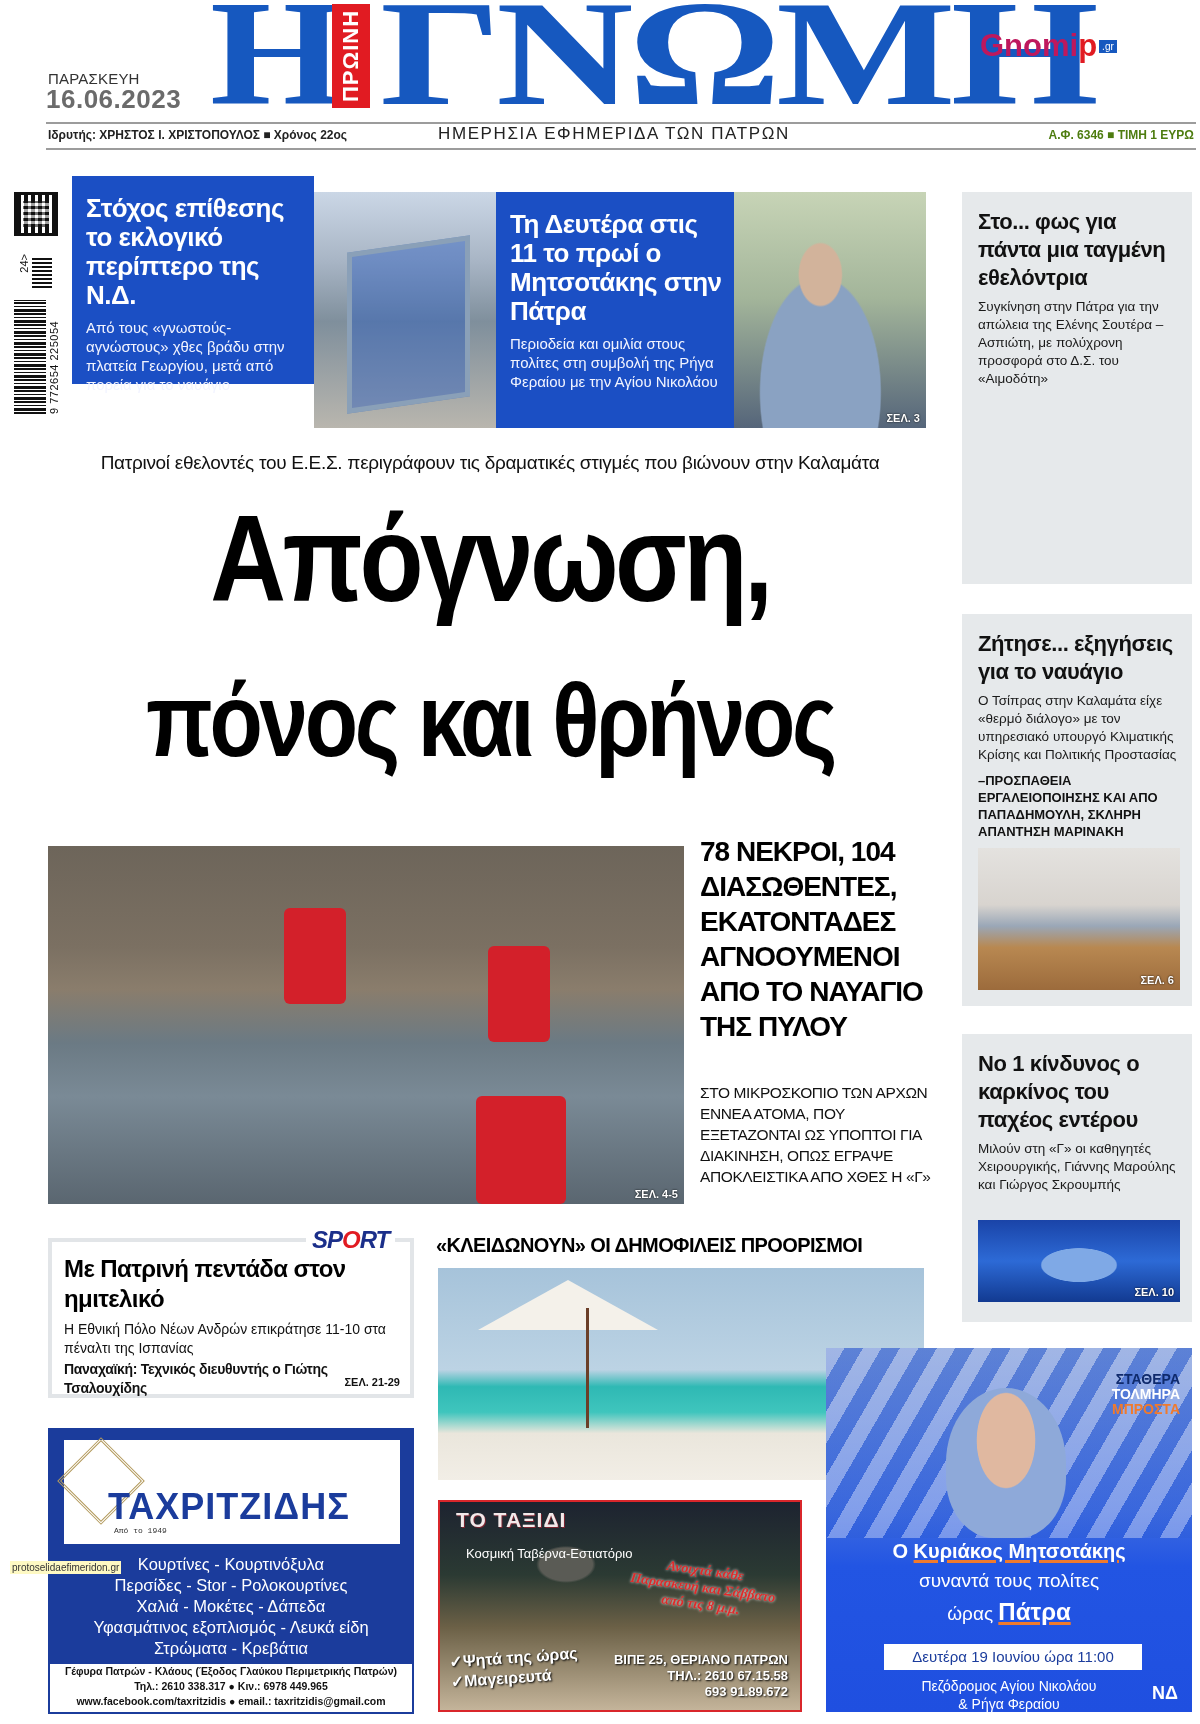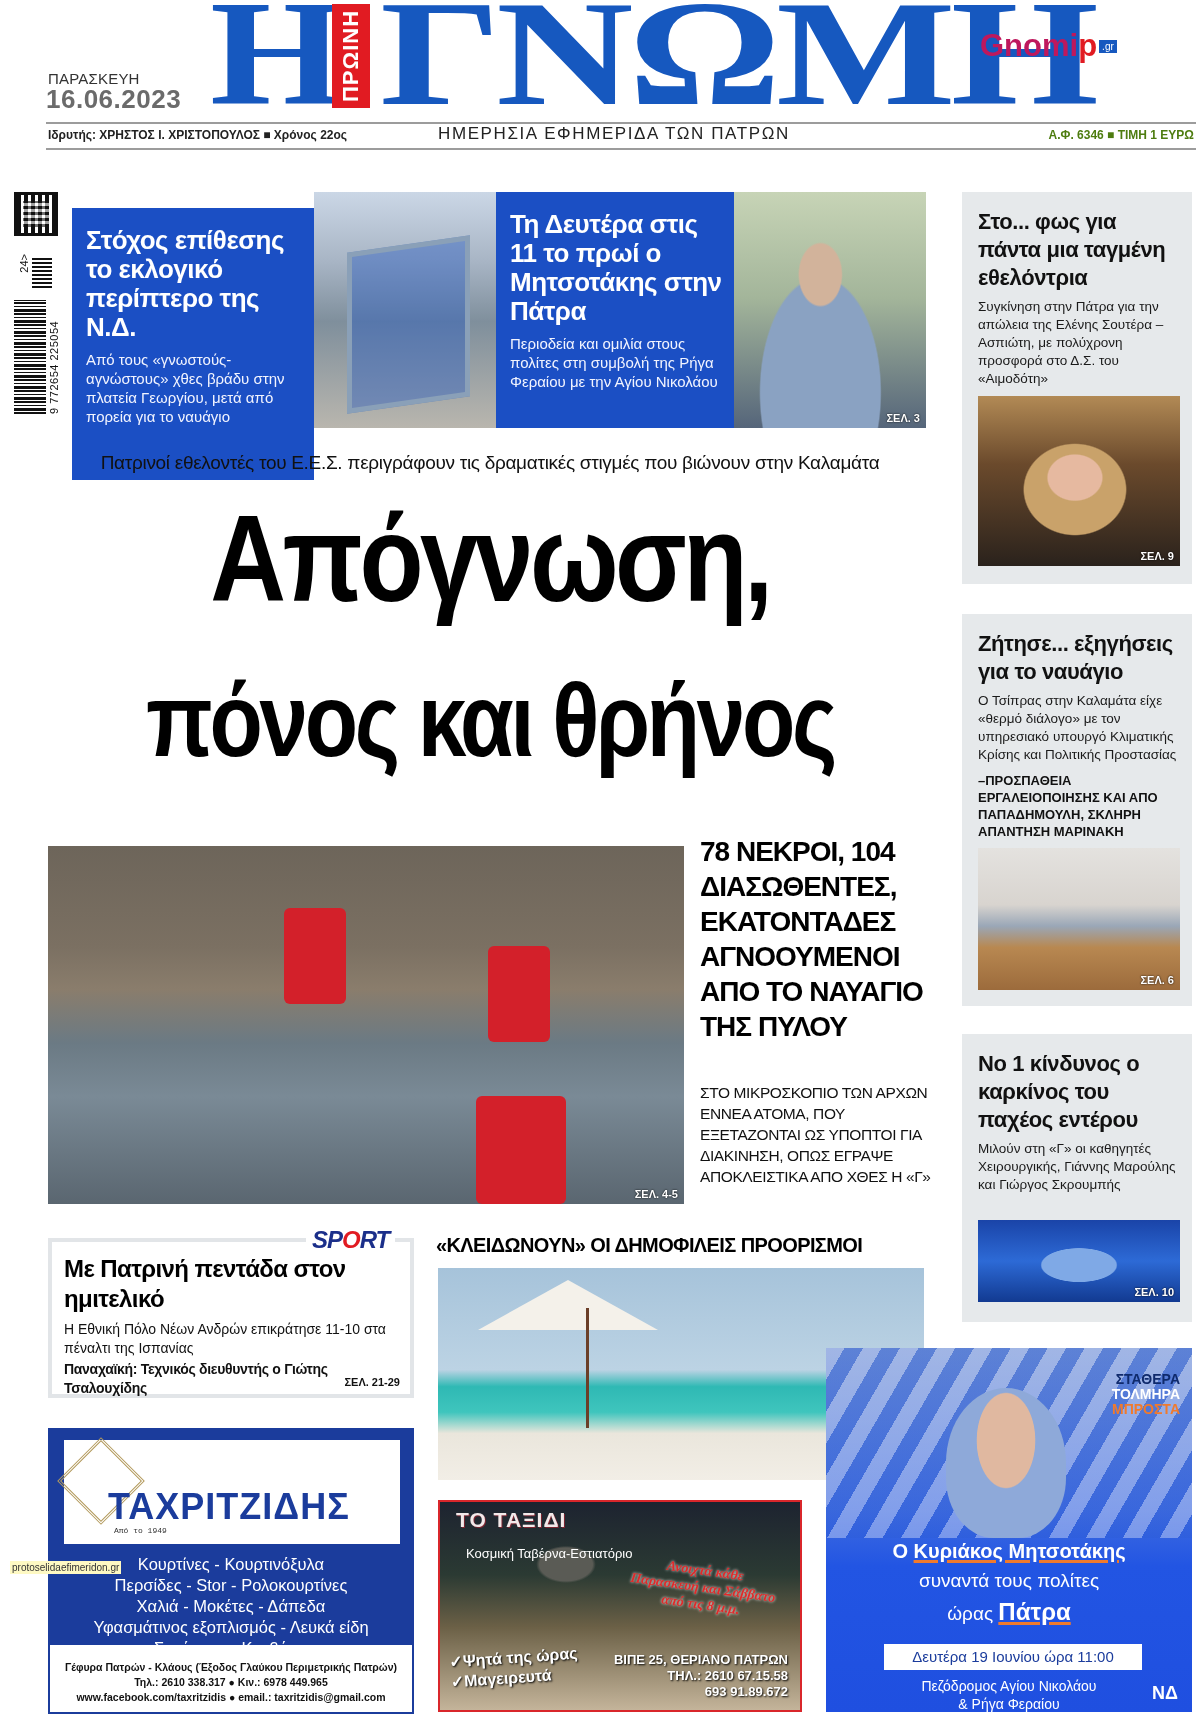--- a/index.html
+++ b/index.html
@@ -104,21 +104,21 @@
   .nd-ad .loc2 { position:absolute; left:0; right:0; top: 348px; font-size: 14px; }
   .nd-ad .ndlogo { position:absolute; right: 14px; bottom: 8px; font-size: 18px; font-weight: bold; }
 
   
   .tax-ad { left: 48px; top: 1428px; width: 366px; height: 286px; background: #1b3c9c; border: 2px solid #1b3c9c; }
   .tax-ad .logo-area { position:absolute; left: 14px; top: 10px; width: 336px; height: 104px; background: #fff; }
   .tax-ad .diamond { position:absolute; left: 6px; top: 10px; width: 62px; height: 62px; transform: rotate(45deg); border: 3px double #b39a5c; }
   .tax-ad .brand { position:absolute; left: 44px; top: 46px; font-size: 36px; font-weight: bold; color: #1b3c9c; letter-spacing: 1px; }
   .tax-ad .since { position:absolute; left: 50px; top: 86px; font-size: 8px; color: #333; font-family: Liberation Mono, monospace; }
   .tax-ad .lines { position:absolute; left:0; right:0; top: 124px; text-align:center; color:#fff; font-size: 16.5px; line-height: 21px; }
-  .tax-ad .contact { position:absolute; left: 0; right: 0; bottom: 0; height: 67px; background:#fff; text-align:center; color:#111; font-size: 10.5px; font-weight: bold; line-height: 15px; padding-top: 15px; }
+  .tax-ad .contact { position:absolute; left: 0; right: 0; bottom: 0; height: 48px; background:#fff; text-align:center; color:#111; font-size: 10.5px; font-weight: bold; line-height: 15px; padding-top: 0; }
   .watermark { left: 10px; top: 1561px; font-size: 10px; font-weight: normal; color: #333; background: #fef9c3; padding: 1px 2px; }
 
   
   .tav-ad { left: 438px; top: 1500px; width: 364px; height: 212px; border: 2px solid #d9262b; background: radial-gradient(ellipse at 35% 30%, #5a5b55 0 8%, transparent 9%), linear-gradient(180deg,#1d2330 0%,#2b3a33 35%,#6b6046 60%,#c4b49a 100%); overflow:hidden; }
   .tav-ad .name { position:absolute; left: 16px; top: 6px; font-size: 21px; font-weight: bold; color: #f3e9ea; letter-spacing: 1px; text-shadow: 1px 1px 0 #7d2430; }
   .tav-ad .type { position:absolute; left: 26px; top: 44px; font-size: 13px; color: #fff; }
   .tav-ad .open { position:absolute; right: 22px; top: 60px; width: 150px; text-align:center; font-size: 14px; line-height: 17px; color: #e02a2a; font-style: italic; font-weight: bold; font-family: "Liberation Serif", serif; transform: rotate(8deg); text-shadow: 0 0 3px #fff; }
   .tav-ad .menu { position:absolute; left: 10px; top: 146px; font-size: 16px; line-height: 20px; color: #fff; font-weight: bold; transform: rotate(-4deg); text-shadow: 1px 1px 2px #000; }
   .tav-ad .addr { position:absolute; right: 12px; top: 150px; text-align:right; font-size: 13px; line-height: 16px; color: #fff; font-weight: bold; text-shadow: 1px 1px 2px #000; }
 </style>
@@ -148,21 +148,21 @@
 <div class="abs qr"></div>
 <div class="abs bc-small">
   <span class="num">24&gt;</span>
     <span class="bars"></span>
 </div>
 <div class="abs bc-main">
   <span class="bars"></span>
   <span class="num">9 772654 225054</span>
 </div>
 
-<div class="abs blue-box" style="left:72px;top:208px;width:242px;height:272px">
+<div class="abs blue-box" style="left:72px;top:176px;width:242px;height:208px">
   <div class="hd">Στόχος επίθεσης το εκλογικό περίπτερο της Ν.Δ.</div>
   <div class="sub">Από τους «γνωστούς-αγνώστους» χθες βράδυ στην πλατεία Γεωργίου, μετά από πορεία για το ναυάγιο</div>
 </div>
 <div class="abs photo kiosk-photo" style="left:314px;top:192px;width:182px;height:236px"></div>
 
 <div class="abs blue-box" style="left:496px;top:192px;width:238px;height:236px">
   <div class="hd">Τη Δευτέρα στις 11 το πρωί ο Μητσοτάκης στην Πάτρα</div>
   <div class="sub">Περιοδεία και ομιλία στους πολίτες στη συμβολή της Ρήγα Φεραίου με την Αγίου Νικολάου</div>
 </div>
 <div class="abs photo pm-photo" style="left:734px;top:192px;width:192px;height:236px">
@@ -177,23 +177,20 @@
     <span class="v2"></span>
     <span class="v3"></span>
   <span class="sel">ΣΕΛ. 4-5</span>
 </div>
 <div class="abs stat-hd cond">78 ΝΕΚΡΟΙ, 104 ΔΙΑΣΩΘΕΝΤΕΣ, ΕΚΑΤΟΝΤΑΔΕΣ ΑΓΝΟΟΥΜΕΝΟΙ ΑΠΟ ΤΟ ΝΑΥΑΓΙΟ ΤΗΣ ΠΥΛΟΥ</div>
 <div class="abs stat-sub cond">ΣΤΟ ΜΙΚΡΟΣΚΟΠΙΟ ΤΩΝ ΑΡΧΩΝ ΕΝΝΕΑ ΑΤΟΜΑ, ΠΟΥ ΕΞΕΤΑΖΟΝΤΑΙ ΩΣ ΥΠΟΠΤΟΙ ΓΙΑ ΔΙΑΚΙΝΗΣΗ, ΟΠΩΣ ΕΓΡΑΨΕ ΑΠΟΚΛΕΙΣΤΙΚΑ ΑΠΟ ΧΘΕΣ Η «Γ»</div>
 
 <div class="abs side-box" style="left:962px;top:192px;width:230px;height:392px">
   <div class="hd">Στο... φως για πάντα μια ταγμένη εθελόντρια</div>
   <div class="sub">Συγκίνηση στην Πάτρα για την απώλεια της Ελένης Σουτέρα – Ασπιώτη, με πολύχρονη προσφορά στο Δ.Σ. του «Αιμοδότη»</div>
-  <div class="side-photo woman-photo" style="top:204px;height:170px">
-    <span class="sel">ΣΕΛ. 9</span>
-  </div>
 </div>
 
 <div class="abs side-box" style="left:962px;top:614px;width:230px;height:392px">
   <div class="hd">Ζήτησε... εξηγήσεις για το ναυάγιο</div>
   <div class="sub">Ο Τσίπρας στην Καλαμάτα είχε «θερμό διάλογο» με τον υπηρεσιακό υπουργό Κλιματικής Κρίσης και Πολιτικής Προστασίας</div>
   <div class="sub2">–ΠΡΟΣΠΑΘΕΙΑ ΕΡΓΑΛΕΙΟΠΟΙΗΣΗΣ ΚΑΙ ΑΠΟ ΠΑΠΑΔΗΜΟΥΛΗ, ΣΚΛΗΡΗ ΑΠΑΝΤΗΣΗ ΜΑΡΙΝΑΚΗ</div>
   <div class="side-photo meeting-photo" style="top:234px;height:142px">
     <span class="sel">ΣΕΛ. 6</span>
   </div>
 </div>

